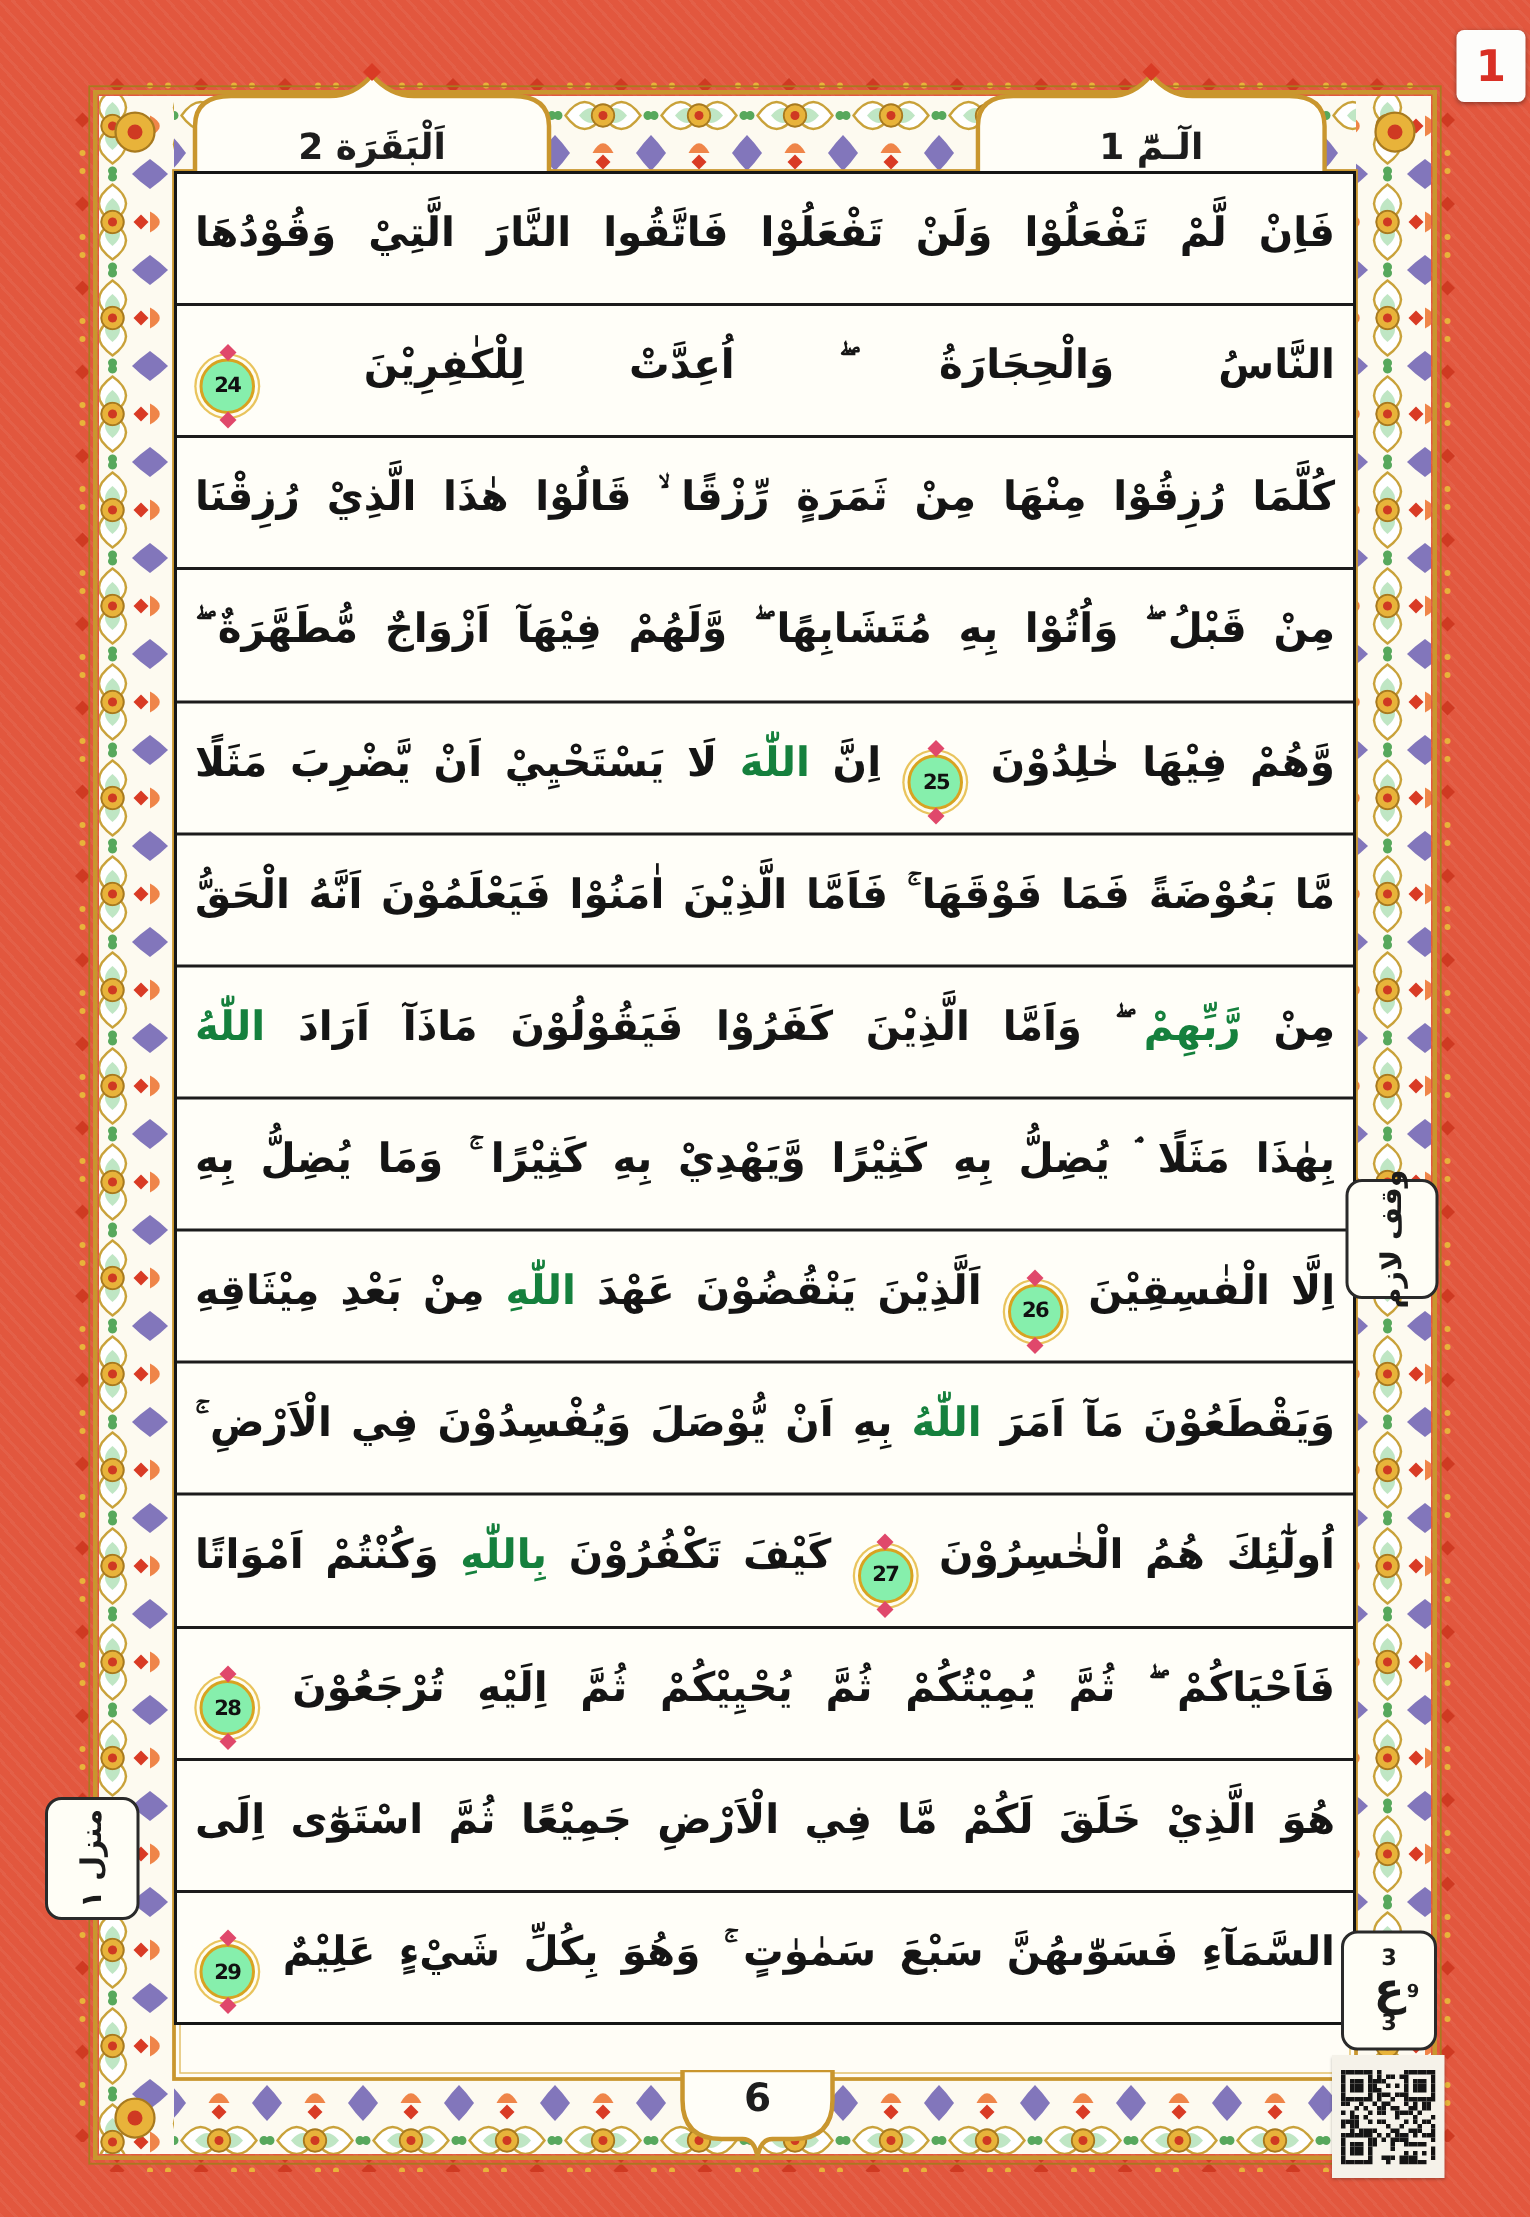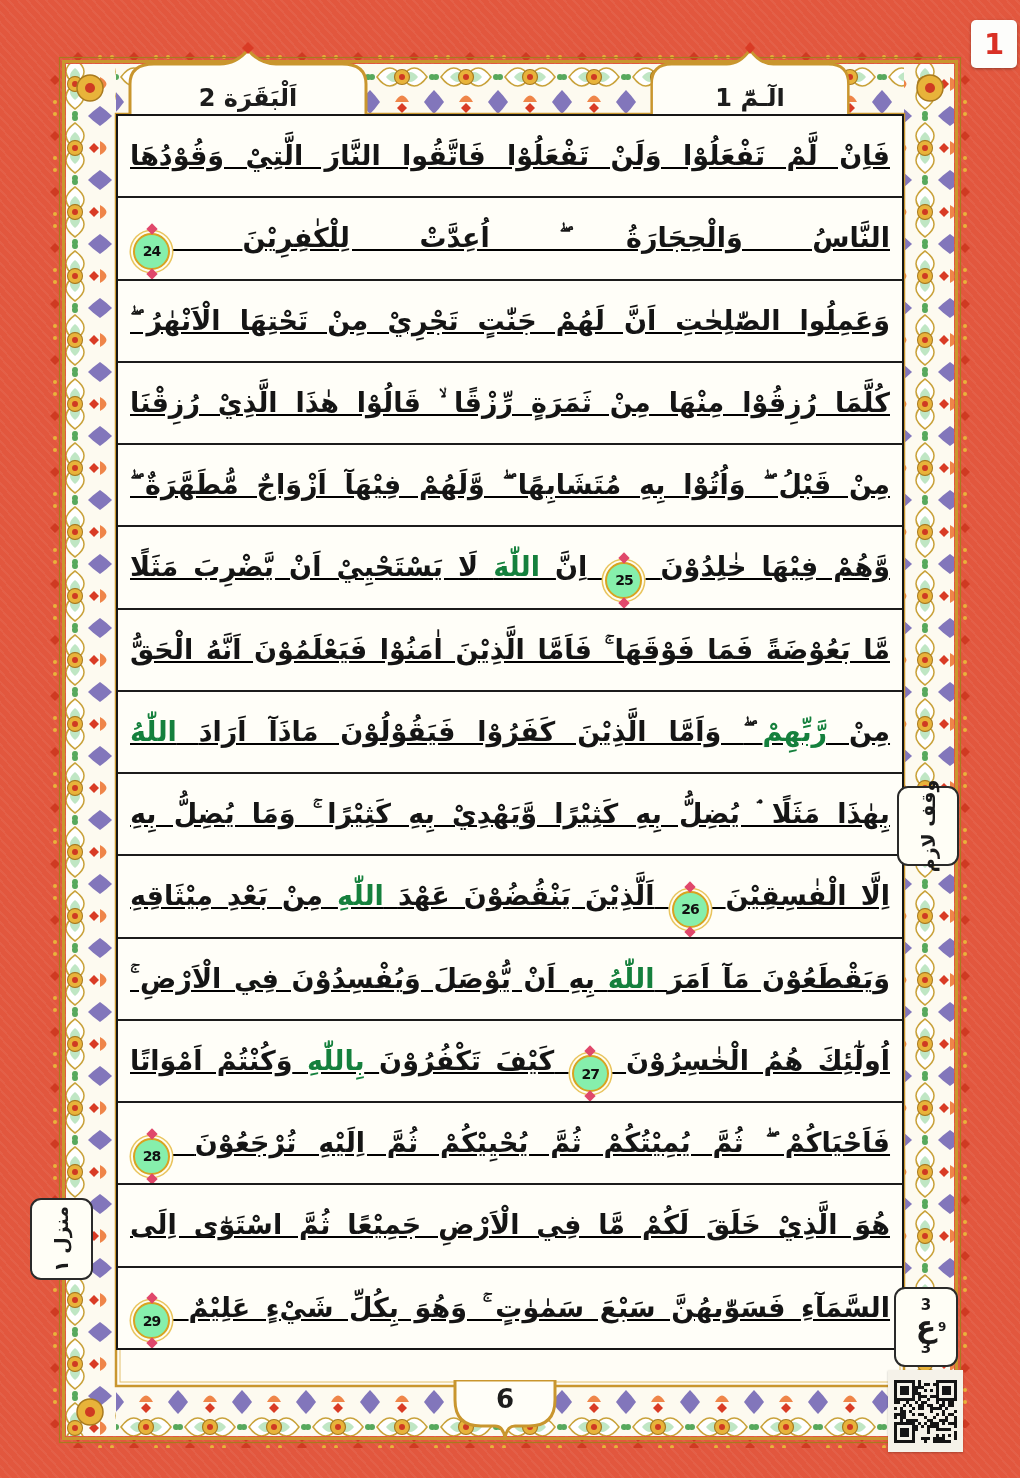--- a/index.html
+++ b/index.html
@@ -23,28 +23,28 @@
   
   svg.frame{position:absolute;left:50px;top:52px;}
   
   .cart{position:absolute;}
   .cart svg{position:absolute;inset:0;width:100%;height:100%;}
   .cart .cart-label{
     position:absolute;left:0;right:0;bottom:8px;text-align:center;
     font-size:24px;font-weight:bold;color:#1d1d1d;direction:rtl;
   }
   .cart-surah{left:128px;top:42px;width:240px;height:78px;}
-  .cart-juz{left:650px;top:42px;width:200px;height:78px;}
+  .cart-juz{left:650px;top:42px;width:200px;height:78px;padding-left:35px;}
   .cart-page{left:453px;top:1380px;width:104px;height:66px;}
   .cart-page .cart-label{top:4px;bottom:auto;font-size:26px;}
   
   .panel{
     position:absolute;left:116px;top:114px;width:788px;height:1236px;
     box-sizing:border-box;border:2.5px solid #161616;background:#fffef8;
-    display:flex;flex-direction:column;text-decoration:underline;
+    display:flex;flex-direction:column;
   }
   .mline{
     flex:1 1 0;min-height:0;
     border-bottom:2px solid #1c1c1c;
     direction:rtl;text-align:justify;text-align-last:justify;
     padding:0 12px;box-sizing:border-box;
     font-size:27px;font-weight:bold;color:#151515;
     line-height:79px;white-space:nowrap;overflow:hidden;
   }
   .mline:last-child{border-bottom:none;}
@@ -181,21 +181,20 @@
       <path d="M120,0 L126,6 L120,12 L114,6 Z" fill="#d93b25"></path>
     </svg>
     <span class="cart-label">الٓـمّٓ 1</span>
   </div>
 
   <div class="panel" id="lines">
       <div class="mline"><span>فَاِنْ لَّمْ تَفْعَلُوْا وَلَنْ تَفْعَلُوْا فَاتَّقُوا النَّارَ الَّتِيْ وَقُوْدُهَا</span></div>
       <div class="mline"><span>النَّاسُ وَالْحِجَارَةُ ۖ اُعِدَّتْ لِلْكٰفِرِيْنَ</span> <span class="vnum">
           <span>24</span>
         </span> </div>
-      <div class="mline"><span>وَعَمِلُوا الصّٰلِحٰتِ اَنَّ لَهُمْ جَنّٰتٍ تَجْرِيْ مِنْ تَحْتِهَا الْاَنْهٰرُ ۖ</span></div>
       <div class="mline"><span>كُلَّمَا رُزِقُوْا مِنْهَا مِنْ ثَمَرَةٍ رِّزْقًا ۙ قَالُوْا هٰذَا الَّذِيْ رُزِقْنَا</span></div>
       <div class="mline"><span>مِنْ قَبْلُ ۖ وَاُتُوْا بِهِ مُتَشَابِهًا ۖ وَّلَهُمْ فِيْهَآ اَزْوَاجٌ مُّطَهَّرَةٌ ۖ</span></div>
       <div class="mline"><span>وَّهُمْ فِيْهَا خٰلِدُوْنَ</span> <span class="vnum">
           <span>25</span>
         </span> <span>اِنَّ</span> <span class="red">اللّٰهَ</span> <span>لَا يَسْتَحْيِيْ اَنْ يَّضْرِبَ مَثَلًا</span></div>
       <div class="mline"><span>مَّا بَعُوْضَةً فَمَا فَوْقَهَا ۚ فَاَمَّا الَّذِيْنَ اٰمَنُوْا فَيَعْلَمُوْنَ اَنَّهُ الْحَقُّ</span></div>
       <div class="mline"><span>مِنْ</span> <span class="red">رَّبِّهِمْ</span> <span>ۖ وَاَمَّا الَّذِيْنَ كَفَرُوْا فَيَقُوْلُوْنَ مَاذَآ اَرَادَ</span> <span class="red">اللّٰهُ</span></div>
       <div class="mline"><span>بِهٰذَا مَثَلًا ۘ يُضِلُّ بِهِ كَثِيْرًا وَّيَهْدِيْ بِهِ كَثِيْرًا ۚ وَمَا يُضِلُّ بِهِ</span></div>
       <div class="mline"><span>اِلَّا الْفٰسِقِيْنَ</span> <span class="vnum">
           <span>26</span>

